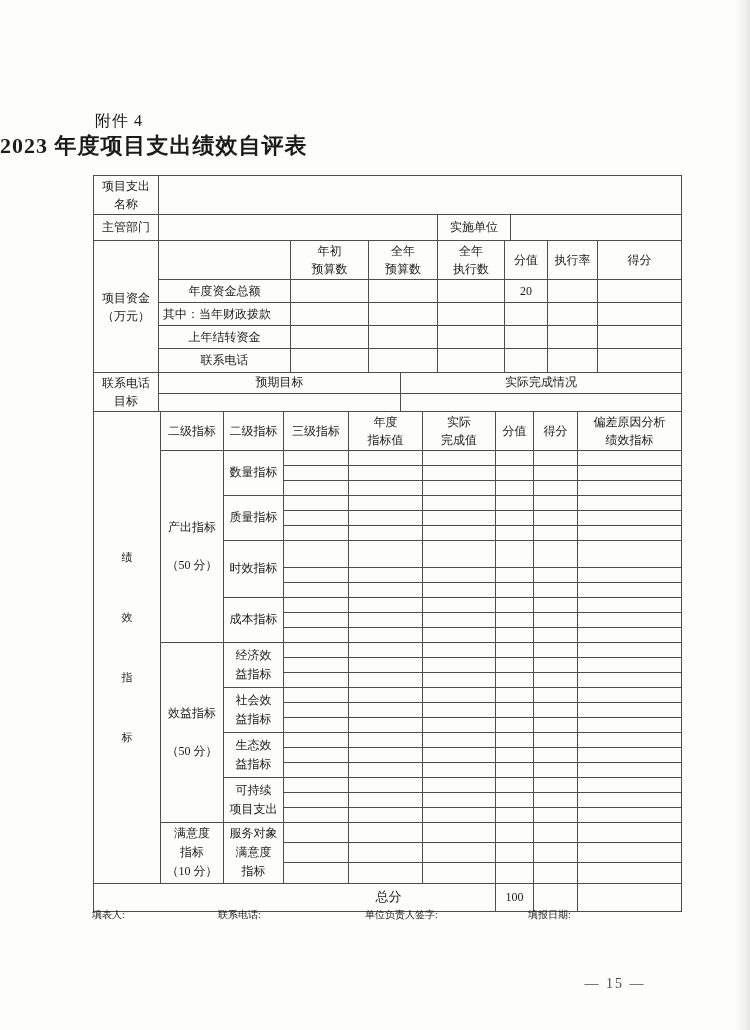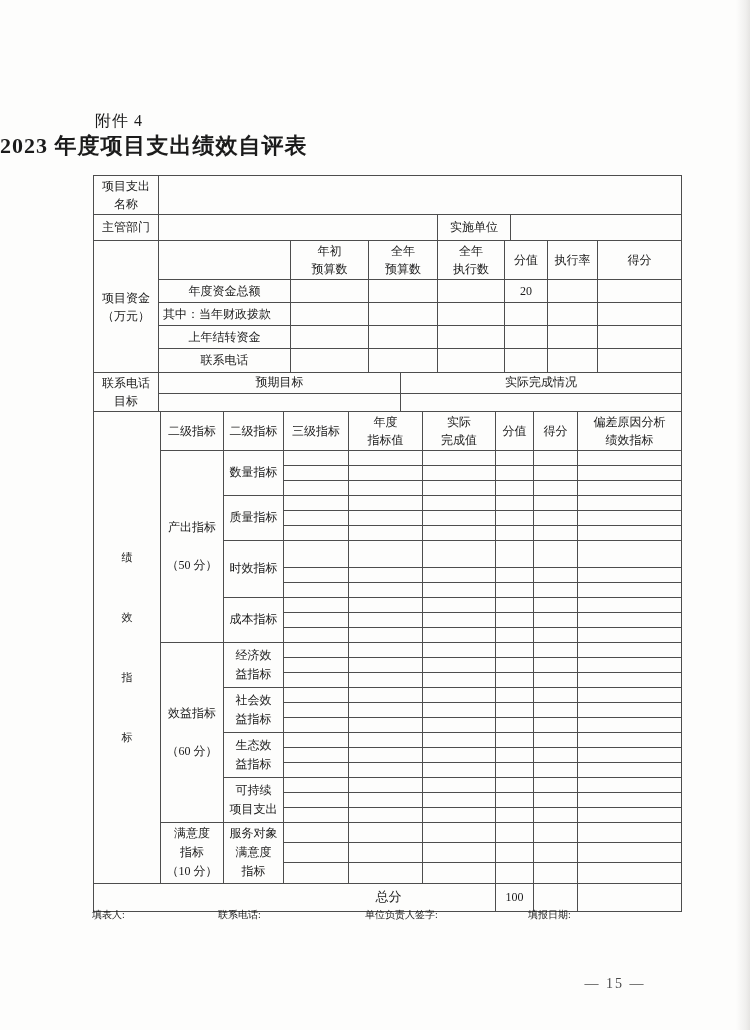--- a/index.html
+++ b/index.html
@@ -283,21 +283,21 @@
           <td></td>
           <td></td>
           <td></td>
           <td></td>
           <td></td>
           <td></td>
         </tr>
         <tr style="height: 15px;">
           <td rowspan="12" class="lv1">效益指标
 
-（60 分）</td>
+（50 分）</td>
           <td rowspan="3" class="lv2">经济效
 益指标</td>
           <td></td>
           <td></td>
           <td></td>
           <td></td>
           <td></td>
           <td></td>
         </tr>
         <tr style="height: 15px;">

